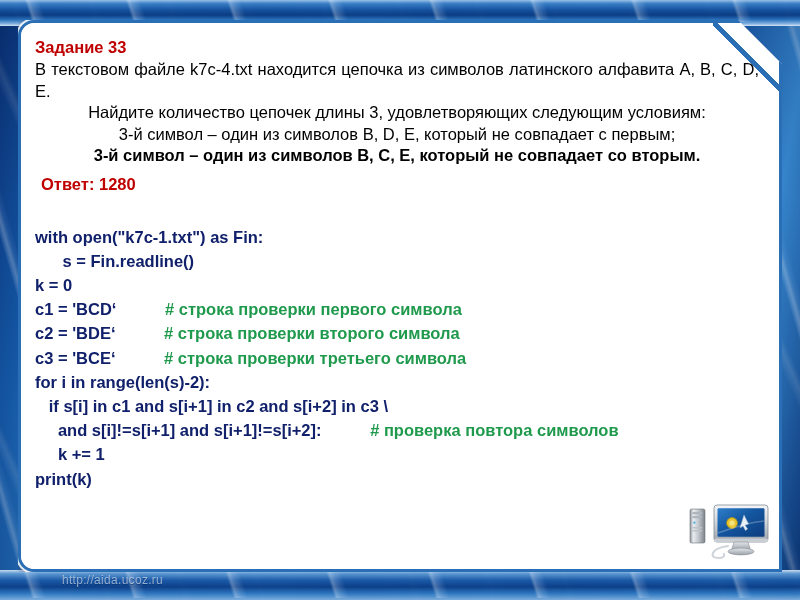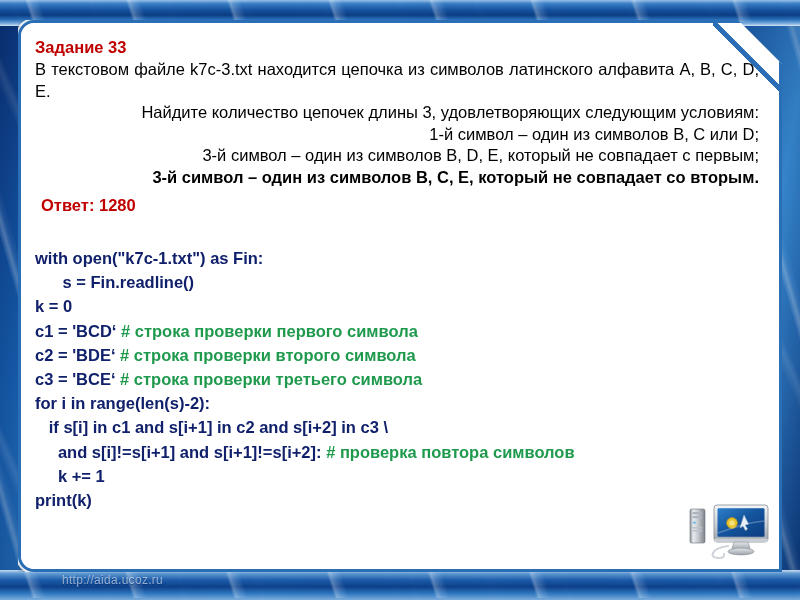--- a/index.html
+++ b/index.html
@@ -176,21 +176,21 @@
   }
 
   .para {
     color: #000000;
     font-size: 16.5px;
     line-height: 21.5px;
     margin: 0;
     text-align: justify;
     text-justify: inter-word;
   }
-  .para.nojust { text-align: right; }
+  .para.nojust { text-align: center; }
   .para.bold { font-weight: bold; }
 
   .answer {
     color: #c00000;
     font-weight: bold;
     font-size: 16.5px;
     line-height: 22px;
     margin: 6px;
   }
 
@@ -200,21 +200,21 @@
   #code {
     margin: 0;
     padding: 0;
     color: #10206b;
     font-family: "Liberation Sans", "DejaVu Sans", sans-serif;
     font-weight: bold;
     font-size: 16.5px;
     line-height: 24.2px;
     white-space: pre;
   }
-  #code .cm { color: #1f9a4d; }
+  #code .cm { color: #1f9a4d; margin-left: 44px; }
   #code .ln { display: block; }
 
   
   #pc-icon {
     position: absolute;
     left: 688px;
     top: 500px;
     width: 86px;
     height: 60px;
   }
@@ -248,23 +248,22 @@
   <div class="band-streaks band-streaks-bottom"></div>
 
   <div id="card">
     <div id="card-inner"></div>
     <div class="chamfer-edge"></div>
 
     <div id="content">
 
       <div class="task-title">Задание 33</div>
 
-      <p class="para">В текстовом файле k7c-3.txt находится цепочка из символов латинского алфавита A, B, C, D, E.</p>
+      <p class="para">В текстовом файле k7c-4.txt находится цепочка из символов латинского алфавита A, B, C, D, E.</p>
       <p class="para nojust">Найдите количество цепочек длины 3, удовлетворяющих следующим условиям:</p>
-      <p class="para nojust">1-й символ – один из символов B, C или D;</p>
       <p class="para nojust">3-й символ – один из символов B, D, E, который не совпадает с первым;</p>
       <p class="para nojust bold">3-й символ – один из символов B, C, E, который не совпадает со вторым.</p>
 
       <p class="answer">Ответ: 1280</p>
 
       <div class="gap"></div>
 
       <div id="code"><span class="ln"><span>with open("k7c-1.txt") as Fin:</span></span><span class="ln"><span>      s = Fin.readline()</span></span><span class="ln"><span>k = 0</span></span><span class="ln"><span>c1 = 'BCD‘ </span><span class="cm"># строка проверки первого символа</span></span><span class="ln"><span>c2 = 'BDE‘ </span><span class="cm"># строка проверки второго символа</span></span><span class="ln"><span>c3 = 'BCE‘ </span><span class="cm"># строка проверки третьего символа</span></span><span class="ln"><span>for i in range(len(s)-2):</span></span><span class="ln"><span>   if s[i] in c1 and s[i+1] in c2 and s[i+2] in c3 \</span></span><span class="ln"><span>     and s[i]!=s[i+1] and s[i+1]!=s[i+2]: </span><span class="cm"># проверка повтора символов</span></span><span class="ln"><span>     k += 1</span></span><span class="ln"><span>print(k)</span></span></div>
 
     </div>

